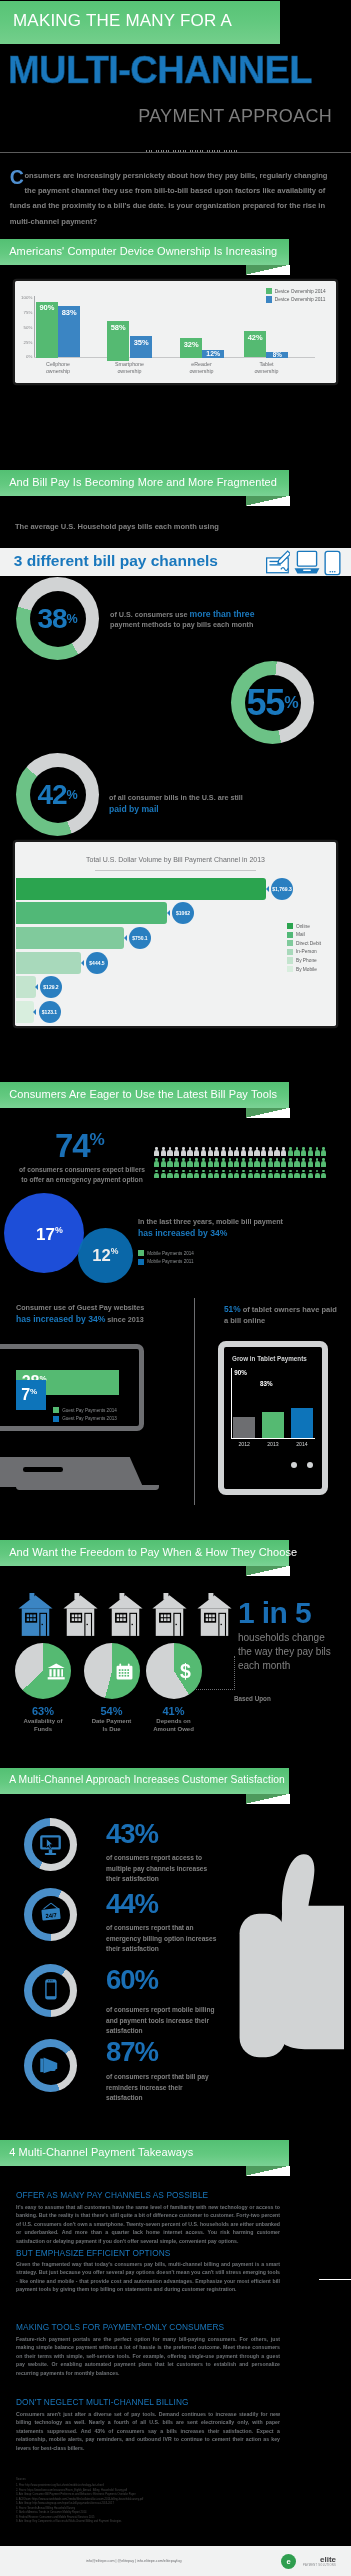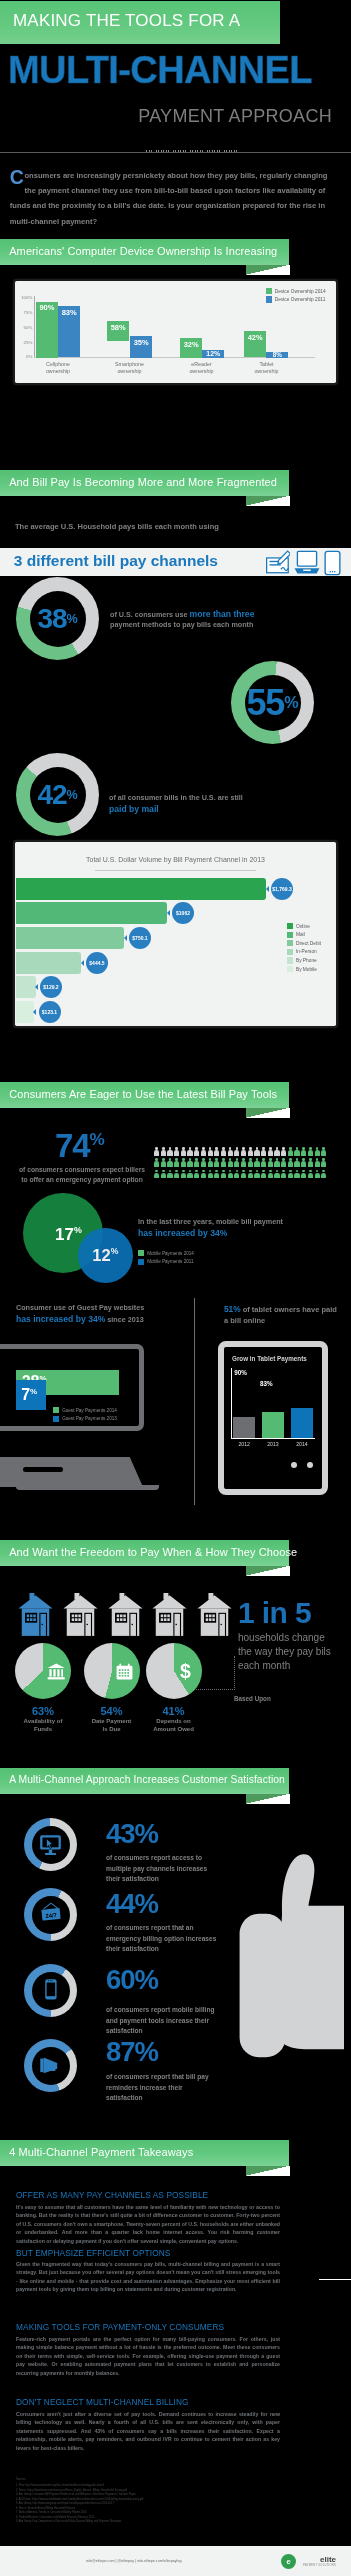--- a/index.html
+++ b/index.html
@@ -188,21 +188,21 @@
   }
   .elite-name { position:absolute; font-size:8px; color:#414042; font-weight:600; }
   .elite-sub { position:absolute; font-size:2.6px; color:#808285; letter-spacing:0.3px;}
 </style>
 </head>
 <body>
 
 <div class="page">
 
   <div class="hdr-green">
-    <span>MAKING THE TOOLS FOR A</span>
+    <span>MAKING THE MANY FOR A</span>
   </div>
   <div class="hdr-multi">MULTI-CHANNEL</div>
   <div class="hdr-sub">PAYMENT APPROACH</div>
   <div class="rule"></div>
   <div class="rule-dots"></div>
 
   <div class="intro">
     <span class="dropcap">C</span><span>onsumers are increasingly persnickety about how they pay bills, regularly changing the payment channel they use from bill-to-bill based upon factors like availability of funds and the proximity to a bill's due date.  Is your organization prepared for the rise in multi-channel payment?</span>
   </div>
 
@@ -237,21 +237,21 @@
       <span class="bar-val">90%</span>
     </div>
     <div style="position:absolute;left:43px;top:25px;width:22.4px;height:51px;background:#3b85c3">
       <span class="bar-val">83%</span>
     </div>
     <div class="cat-lbl" style="left:11.5px;top:80px;width:63px">
       <span>Cellphone</span><br>
       <span>ownership</span>
     </div>
 
-    <div style="position:absolute;left:92px;top:40px;width:22.4px;height:20px;background:#55ba72">
+    <div style="position:absolute;left:92px;top:40px;width:22.4px;height:40px;background:#55ba72">
       <span class="bar-val">58%</span>
     </div>
     <div style="position:absolute;left:115px;top:55px;width:22.4px;height:22px;background:#3b85c3">
       <span class="bar-val">35%</span>
     </div>
     <div class="cat-lbl" style="left:83px;top:80px;width:63px">
       <span>Smartphone</span><br>
       <span>ownership</span>
     </div>
 
@@ -398,21 +398,21 @@
     <div class="lbl">Consumers Are Eager to Use the Latest Bill Pay Tools</div>
     <div class="fold"></div>
   </div>
 
   <div class="bignum" style="left:55px;top:1127px;font-size:33px">
     <span>74</span><sup>%</sup>
   </div>
   <div style="position:absolute;left:16px;top:1165px;width:132px;font-size:6.7px;font-weight:700;color:#808080;line-height:1.45;text-align:center">of consumers consumers expect billers to offer an emergency payment option</div>
   <div id="peopleGrid" style="position:absolute;left:154px;top:1147px;width:178px;line-height:9.8px"><span class="person" style="--pc: #d1d3d4;"></span><span class="person" style="--pc: #d1d3d4;"></span><span class="person" style="--pc: #d1d3d4;"></span><span class="person" style="--pc: #d1d3d4;"></span><span class="person" style="--pc: #d1d3d4;"></span><span class="person" style="--pc: #d1d3d4;"></span><span class="person" style="--pc: #d1d3d4;"></span><span class="person" style="--pc: #d1d3d4;"></span><span class="person" style="--pc: #d1d3d4;"></span><span class="person" style="--pc: #d1d3d4;"></span><span class="person" style="--pc: #d1d3d4;"></span><span class="person" style="--pc: #d1d3d4;"></span><span class="person" style="--pc: #d1d3d4;"></span><span class="person" style="--pc: #d1d3d4;"></span><span class="person" style="--pc: #d1d3d4;"></span><span class="person" style="--pc: #d1d3d4;"></span><span class="person" style="--pc: #d1d3d4;"></span><span class="person" style="--pc: #d1d3d4;"></span><span class="person" style="--pc: #d1d3d4;"></span><span class="person" style="--pc: #d1d3d4;"></span><span class="person" style="--pc: #55ba72;"></span><span class="person" style="--pc: #55ba72;"></span><span class="person" style="--pc: #55ba72;"></span><span class="person" style="--pc: #55ba72;"></span><span class="person" style="--pc: #55ba72;"></span><span class="person" style="--pc: #55ba72;"></span><span class="person" style="--pc: #55ba72;"></span><span class="person" style="--pc: #55ba72;"></span><span class="person" style="--pc: #55ba72;"></span><span class="person" style="--pc: #55ba72;"></span><span class="person" style="--pc: #55ba72;"></span><span class="person" style="--pc: #55ba72;"></span><span class="person" style="--pc: #55ba72;"></span><span class="person" style="--pc: #55ba72;"></span><span class="person" style="--pc: #55ba72;"></span><span class="person" style="--pc: #55ba72;"></span><span class="person" style="--pc: #55ba72;"></span><span class="person" style="--pc: #55ba72;"></span><span class="person" style="--pc: #55ba72;"></span><span class="person" style="--pc: #55ba72;"></span><span class="person" style="--pc: #55ba72;"></span><span class="person" style="--pc: #55ba72;"></span><span class="person" style="--pc: #55ba72;"></span><span class="person" style="--pc: #55ba72;"></span><span class="person" style="--pc: #55ba72;"></span><span class="person" style="--pc: #55ba72;"></span><span class="person" style="--pc: #55ba72;"></span><span class="person" style="--pc: #55ba72;"></span><span class="person" style="--pc: #55ba72;"></span><span class="person" style="--pc: #55ba72;"></span><span class="person" style="--pc: #55ba72;"></span><span class="person" style="--pc: #55ba72;"></span><span class="person" style="--pc: #55ba72;"></span><span class="person" style="--pc: #55ba72;"></span><span class="person" style="--pc: #55ba72;"></span><span class="person" style="--pc: #55ba72;"></span><span class="person" style="--pc: #55ba72;"></span><span class="person" style="--pc: #55ba72;"></span><span class="person" style="--pc: #55ba72;"></span><span class="person" style="--pc: #55ba72;"></span><span class="person" style="--pc: #55ba72;"></span><span class="person" style="--pc: #55ba72;"></span><span class="person" style="--pc: #55ba72;"></span><span class="person" style="--pc: #55ba72;"></span><span class="person" style="--pc: #55ba72;"></span><span class="person" style="--pc: #55ba72;"></span><span class="person" style="--pc: #55ba72;"></span><span class="person" style="--pc: #55ba72;"></span><span class="person" style="--pc: #55ba72;"></span><span class="person" style="--pc: #55ba72;"></span><span class="person" style="--pc: #55ba72;"></span><span class="person" style="--pc: #55ba72;"></span><span class="person" style="--pc: #55ba72;"></span><span class="person" style="--pc: #55ba72;"></span><span class="person" style="--pc: #55ba72;"></span><span class="person" style="--pc: #55ba72;"></span><span class="person" style="--pc: #55ba72;"></span><span class="person" style="--pc: #55ba72;"></span></div>
 
-  <div style="position:absolute;left:23px;top:1193px;width:80px;height:80px;border-radius:50%;background:#15803d">
+  <div style="position:absolute;left:4px;top:1193px;width:80px;height:80px;border-radius:50%;background:#1d4ed8">
     <div style="position:absolute;left:32px;top:32px;color:#fff;font-size:17px;font-weight:700">
       <span>17</span><sup style="font-size:.52em">%</sup>
     </div>
   </div>
   <div style="position:absolute;left:78px;top:1228px;width:55px;height:55px;border-radius:50%;background:#0b6fb5;opacity:.93">
     <div style="position:absolute;left:14.3px;top:18.4px;color:#fff;font-size:16.6px;font-weight:700">
       <span>12</span><sup style="font-size:.52em">%</sup>
     </div>
   </div>
   <div class="stat-txt" style="left:138px;top:1217px;width:198px">

